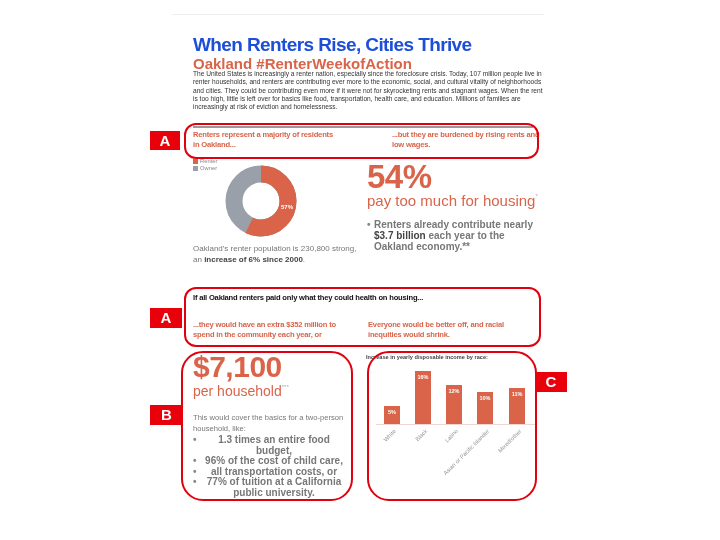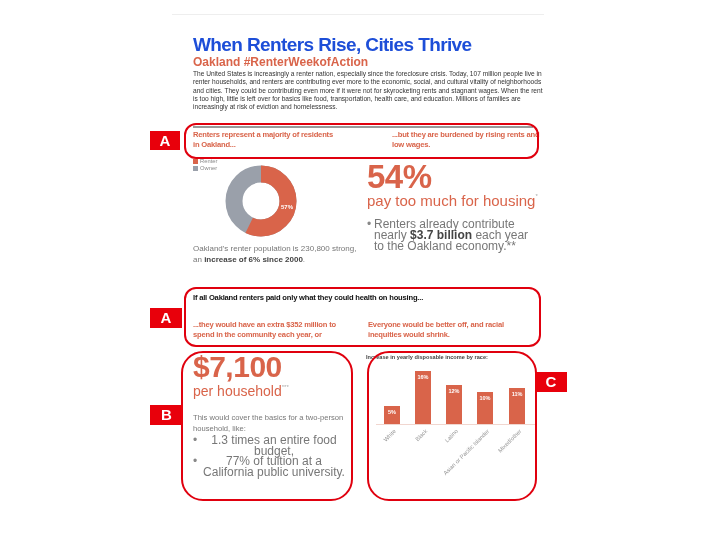--- a/index.html
+++ b/index.html
@@ -3,42 +3,42 @@
   <meta charset="utf-8">
   <style>
     * { box-sizing: border-box; margin: 0; padding: 0; }
     html, body { width: 720px; height: 540px; background: #ffffff; overflow: hidden; }
     body { position: relative; font-family: "Liberation Sans", sans-serif; color: #555; }
 
     .page { position: absolute; left: 172px; top: 14px; width: 372px; height: 510px; background: #fff; }
     .page-topline { position: absolute; left: 172px; top: 14px; width: 372px; height: 1px; background: #eee; }
 
     .title { position: absolute; left: 193px; top: 34px; font-size: 19px; font-weight: bold; color: #1d4ed8; letter-spacing: -0.6px; white-space: nowrap; }
-    .subtitle { position: absolute; left: 193px; top: 55px; font-size: 12px; font-weight: bold; color: #d9644a; white-space: nowrap; }
+    .subtitle { position: absolute; left: 193px; top: 55px; font-size: 15px; font-weight: bold; color: #d9644a; white-space: nowrap; }
     .intro { position: absolute; left: 193px; top: 70px; width: 350px; font-size: 6.6px; line-height: 8.3px; color: #333; }
 
     .divider { position: absolute; left: 193px; top: 126px; width: 340px; height: 1.5px; background: #999; }
 
     .red-head { position: absolute; font-size: 7.6px; font-weight: bold; color: #d9644a; line-height: 9.5px; letter-spacing: -0.2px; }
     .black-head { position: absolute; font-size: 7.6px; font-weight: bold; color: #111; line-height: 9.5px; letter-spacing: -0.2px; white-space: nowrap; }
 
     .legend { position: absolute; left: 193px; top: 158px; font-size: 5.8px; color: #888; line-height: 7px; }
     .legend .sw { display: inline-block; width: 5px; height: 5px; margin-right: 2px; vertical-align: middle; }
 
     .donut { position: absolute; left: 225px; top: 165px; width: 72px; height: 72px; }
     .donut-label { position: absolute; left: 281px; top: 204px; font-size: 6px; font-weight: bold; color: #fff; }
 
     .body-text { position: absolute; font-size: 8px; line-height: 11px; color: #777; }
     .body-text b { color: #444; }
 
     .big-stat { position: absolute; font-weight: bold; color: #d9644a; letter-spacing: -0.5px; line-height: 1; }
     .stat-sub { position: absolute; color: #d9644a; line-height: 1; }
     .stat-sub sup { font-size: 6px; color: #aaa; vertical-align: top; }
 
-    .bullets { position: absolute; font-size: 12px; line-height: 11px; color: #777; list-style: none; }
+    .bullets { position: absolute; font-size: 10px; line-height: 11px; color: #777; list-style: none; font-weight: bold; }
     .bullets li { padding-left: 7px; position: relative; }
     .bullets li::before { content: "\2022"; position: absolute; left: 0; color: #888; }
     .bullets b { color: #444; }
 
     .chart-title { position: absolute; left: 366px; top: 354px; font-size: 5.6px; font-weight: bold; color: #444; white-space: nowrap; }
     .chart { position: absolute; left: 376px; top: 365px; width: 155px; height: 60px; }
     .bar { position: absolute; bottom: 0; width: 16px; background: #d9644a; }
     .bar-label { position: absolute; top: 3px; left: 0; width: 100%; text-align: center; font-size: 5.5px; font-weight: bold; color: #fff; }
     .axis { position: absolute; left: 376px; top: 424px; width: 160px; height: 1px; background: #f1d6cf; }
     .xlabel { position: absolute; font-size: 5.8px; color: #999; transform-origin: right top; transform: rotate(-45deg); white-space: nowrap; text-align: right; }
@@ -86,20 +86,22 @@
 <div class="black-head" style="left:193px; top:293px;">If all Oakland renters paid only what they could health on housing...</div>
 <div class="red-head" style="left:193px; top:320px; width:160px;">...they would have an extra $352 million to spend in the community each year, or</div>
 <div class="red-head" style="left:368px; top:320px; width:160px;">Everyone would be better off, and racial inequities would shrink.</div>
 
 <div class="big-stat" style="left:193px; top:352px; font-size:30px;">$7,100</div>
 <div class="stat-sub" style="left:193px; top:384px; font-size:14px;"><span>per household</span><sup>***</sup></div>
 
 <div class="body-text" style="left:193px; top:413px; width:160px; font-size:7.6px; line-height:10.5px;">This would cover the basics for a two-person household, like:</div>
 <ul class="bullets" style="left:193px; top:435px; width:155px; line-height:10.5px;text-align:center;">
   <li>1.3 times an entire food budget,</li>
+  <li>96% of the cost of child care,</li>
+  <li>all transportation costs, or</li>
   <li>77% of tuition at a California public university.</li>
 </ul>
 
 <div class="chart-title">Increase in yearly disposable income by race:</div>
 <div class="chart">
   <div class="bar" style="left:8px; height:19px;">
       <span class="bar-label">5%</span>
     </div>
   <div class="bar" style="left:39px; height:54px;">
       <span class="bar-label">16%</span>

